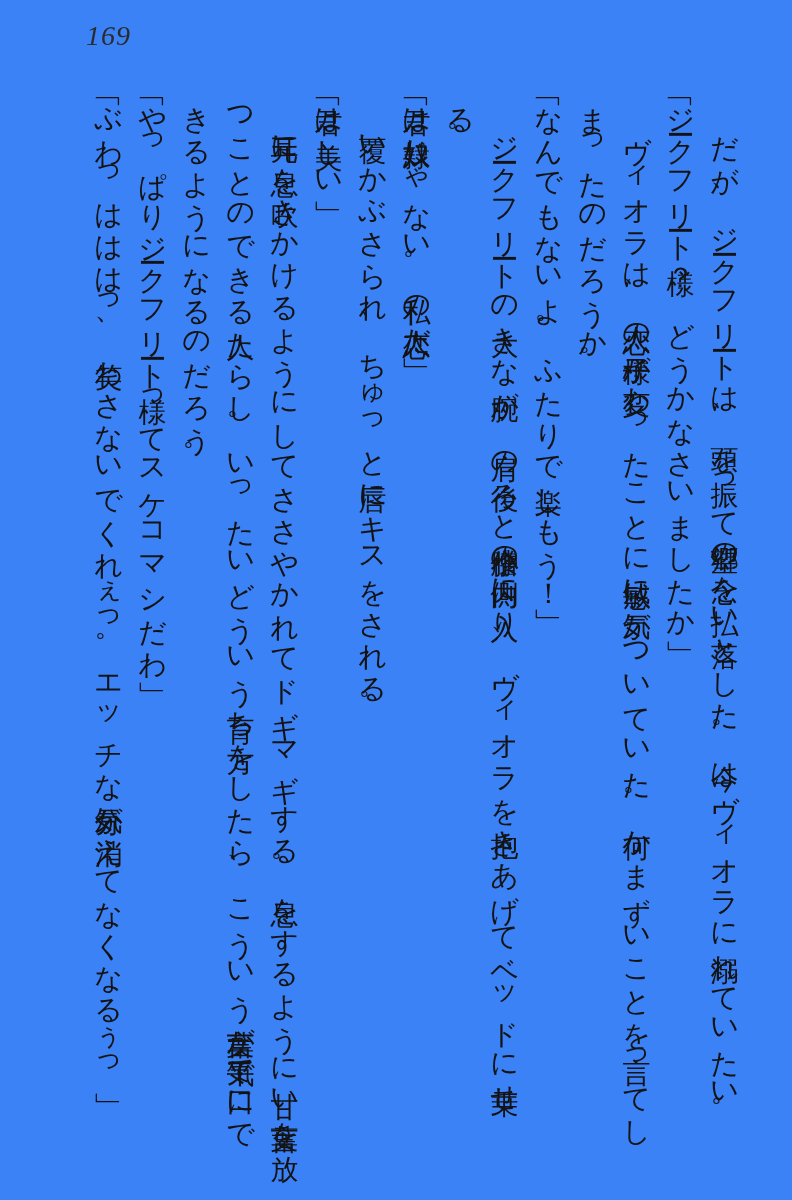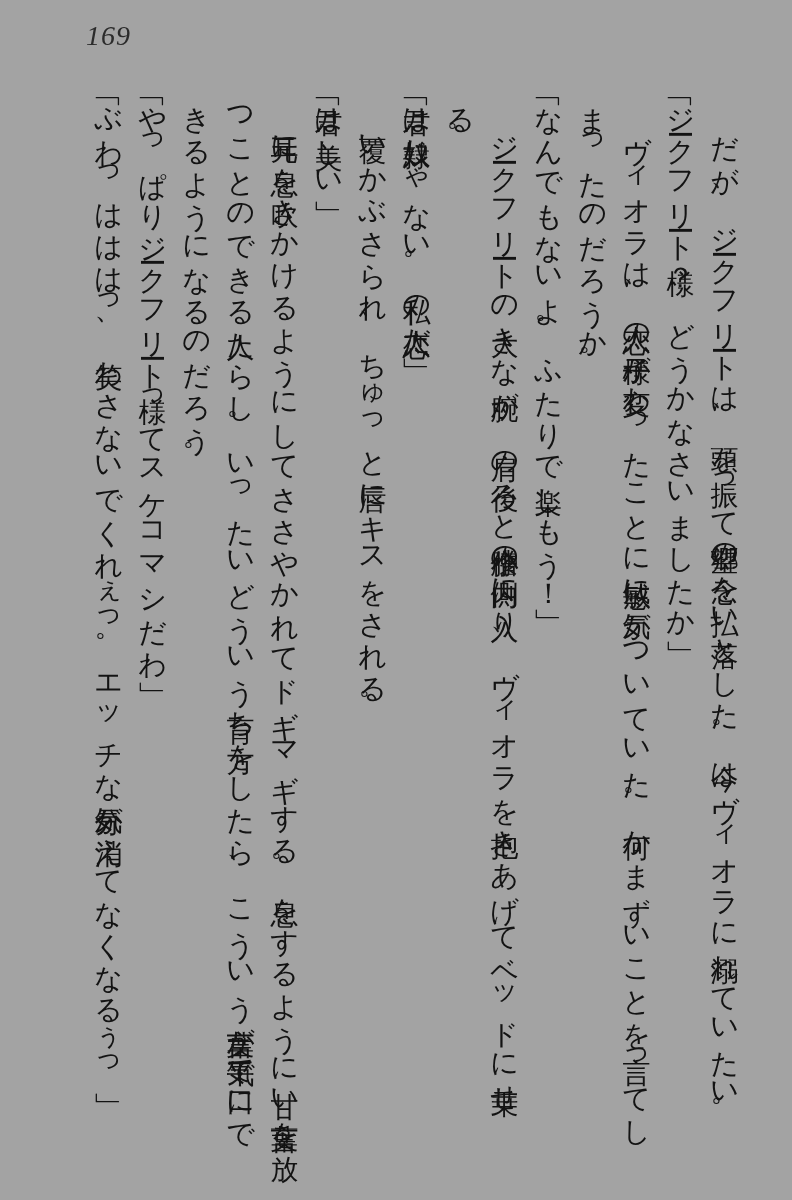--- a/index.html
+++ b/index.html
@@ -9,21 +9,21 @@
   body {
     width: 792px;
     height: 1200px;
     background: #f6f6f4;
     font-family: "Liberation Serif", "DejaVu Serif", serif;
   }
   .page {
     position: relative;
     width: 792px;
     height: 1200px;
-    background: #a3a3a3;
+    background: #3b82f6;
     overflow: hidden;
     color: #161616;
   }
   .page-number {
     position: absolute;
     top: 20px;
     left: 86px;
     font-size: 28px;
     font-style: italic;
     letter-spacing: 1px;

